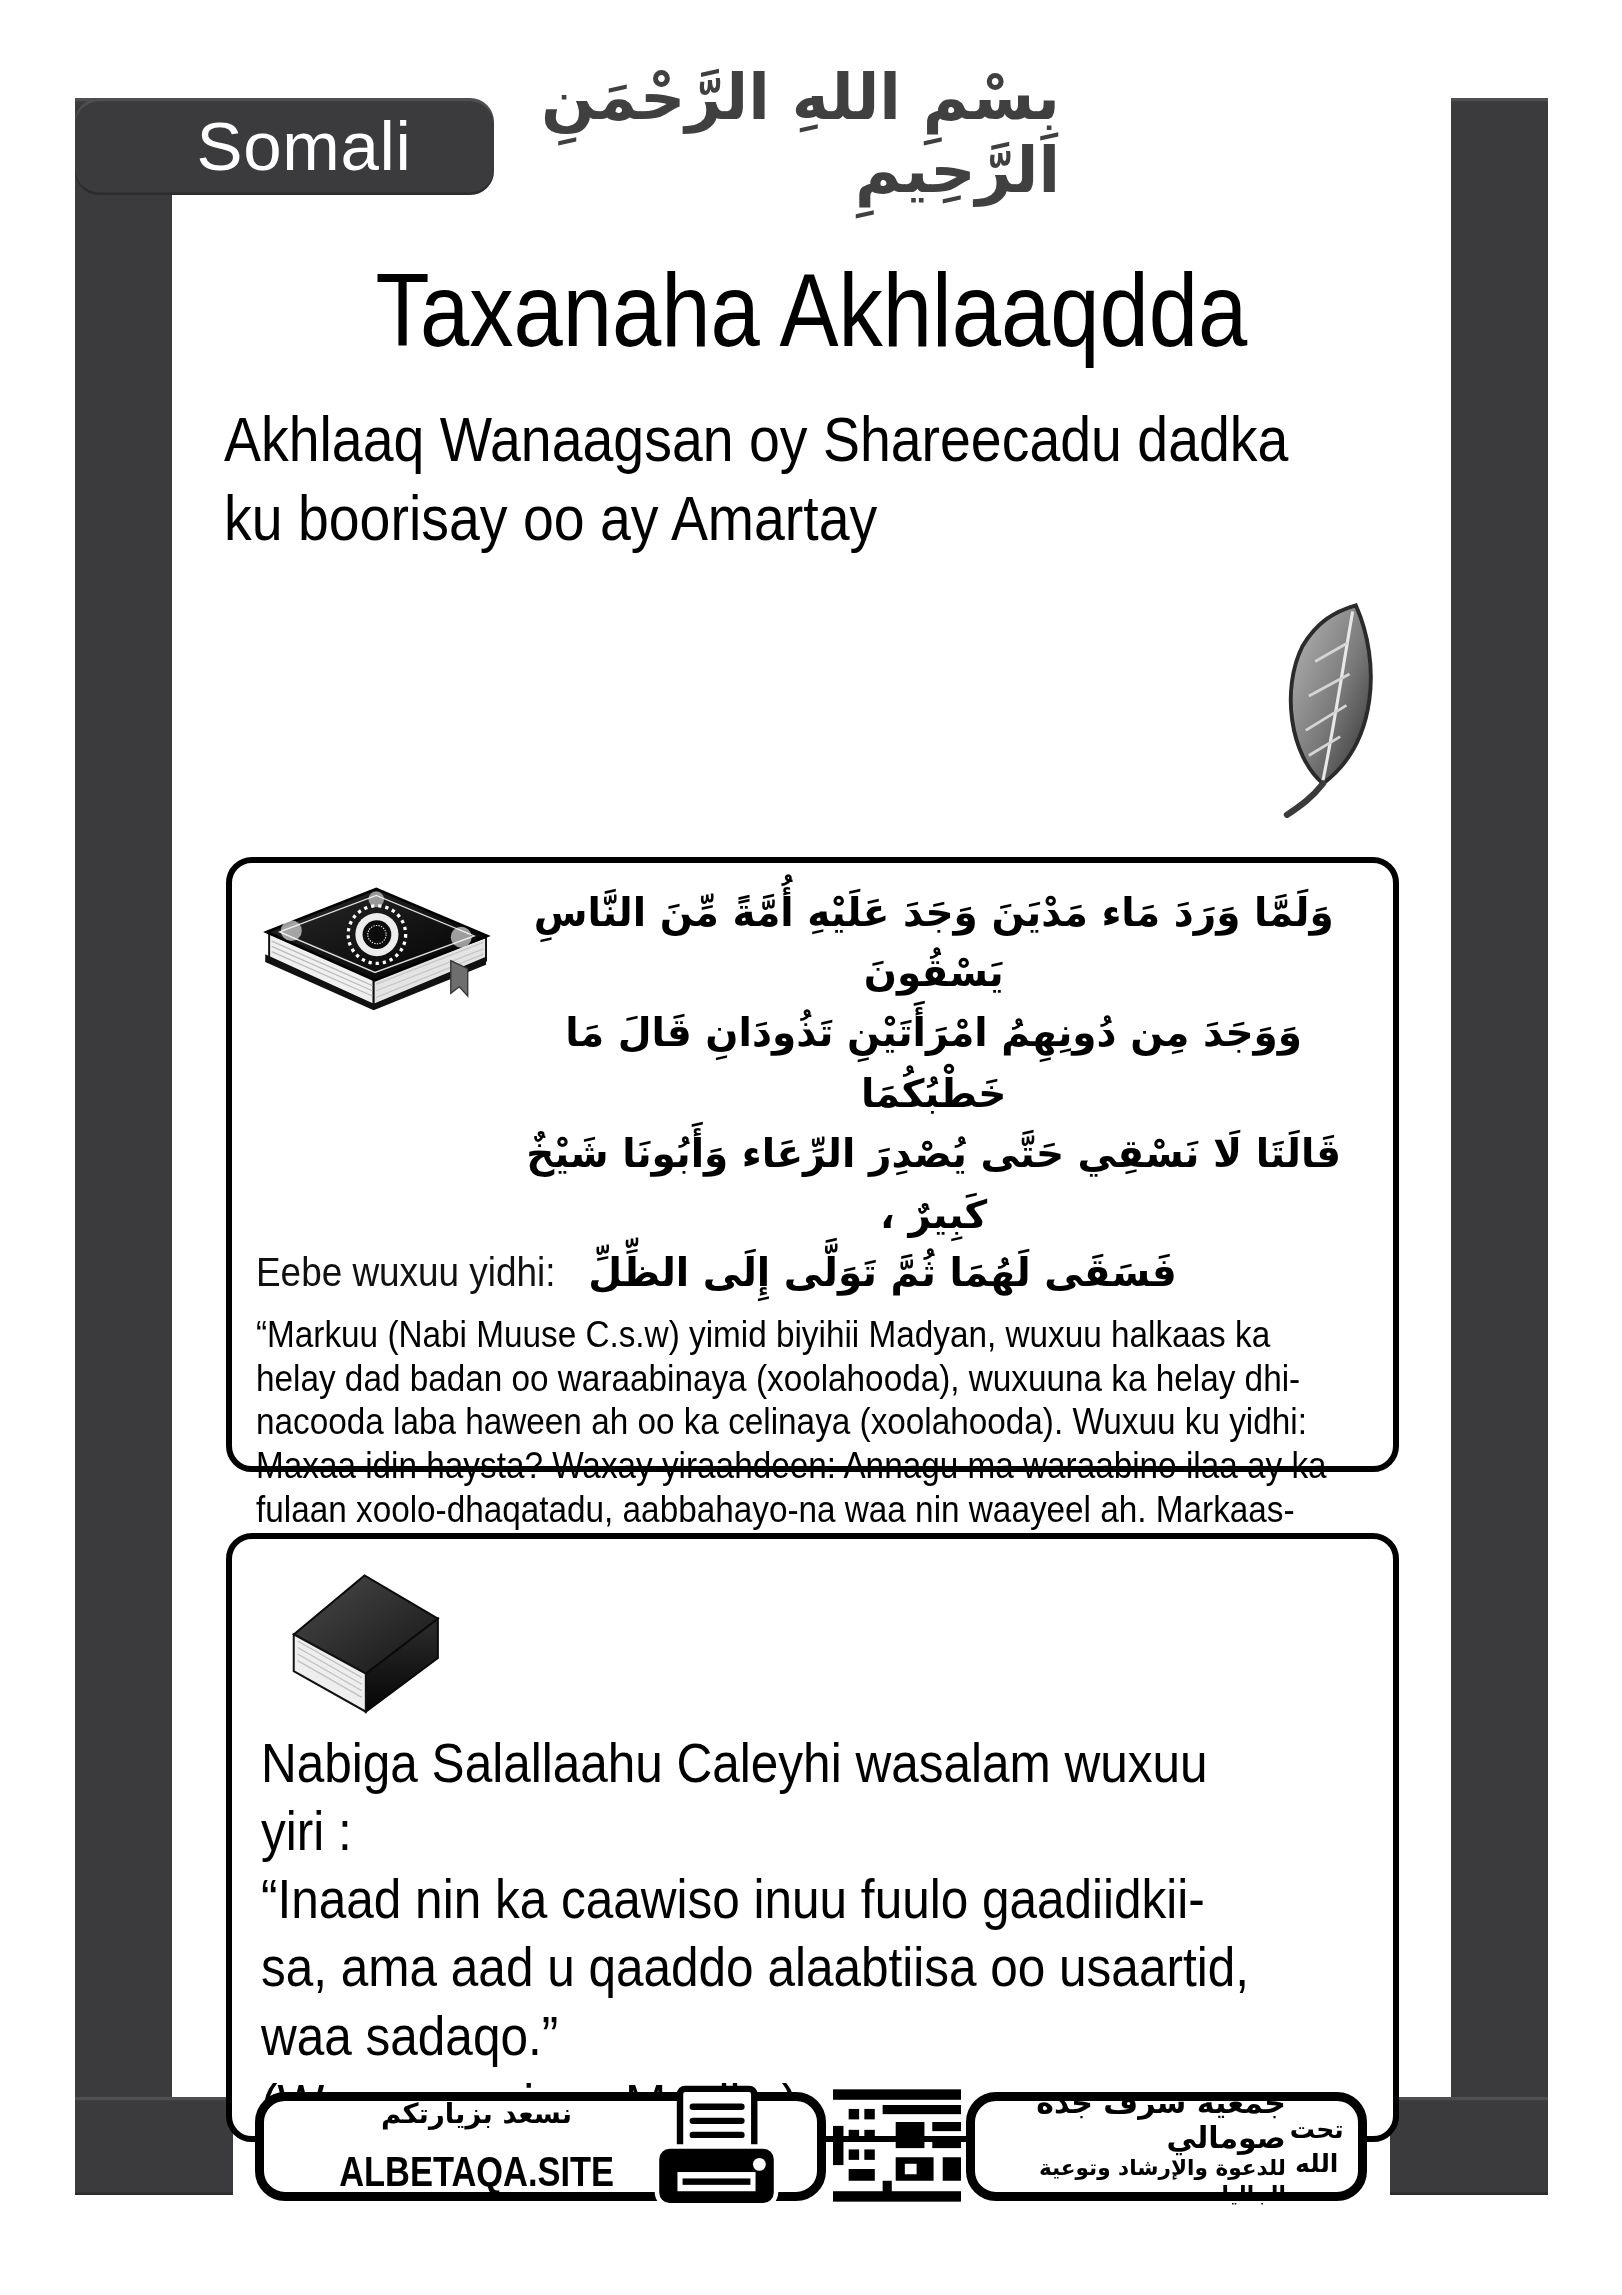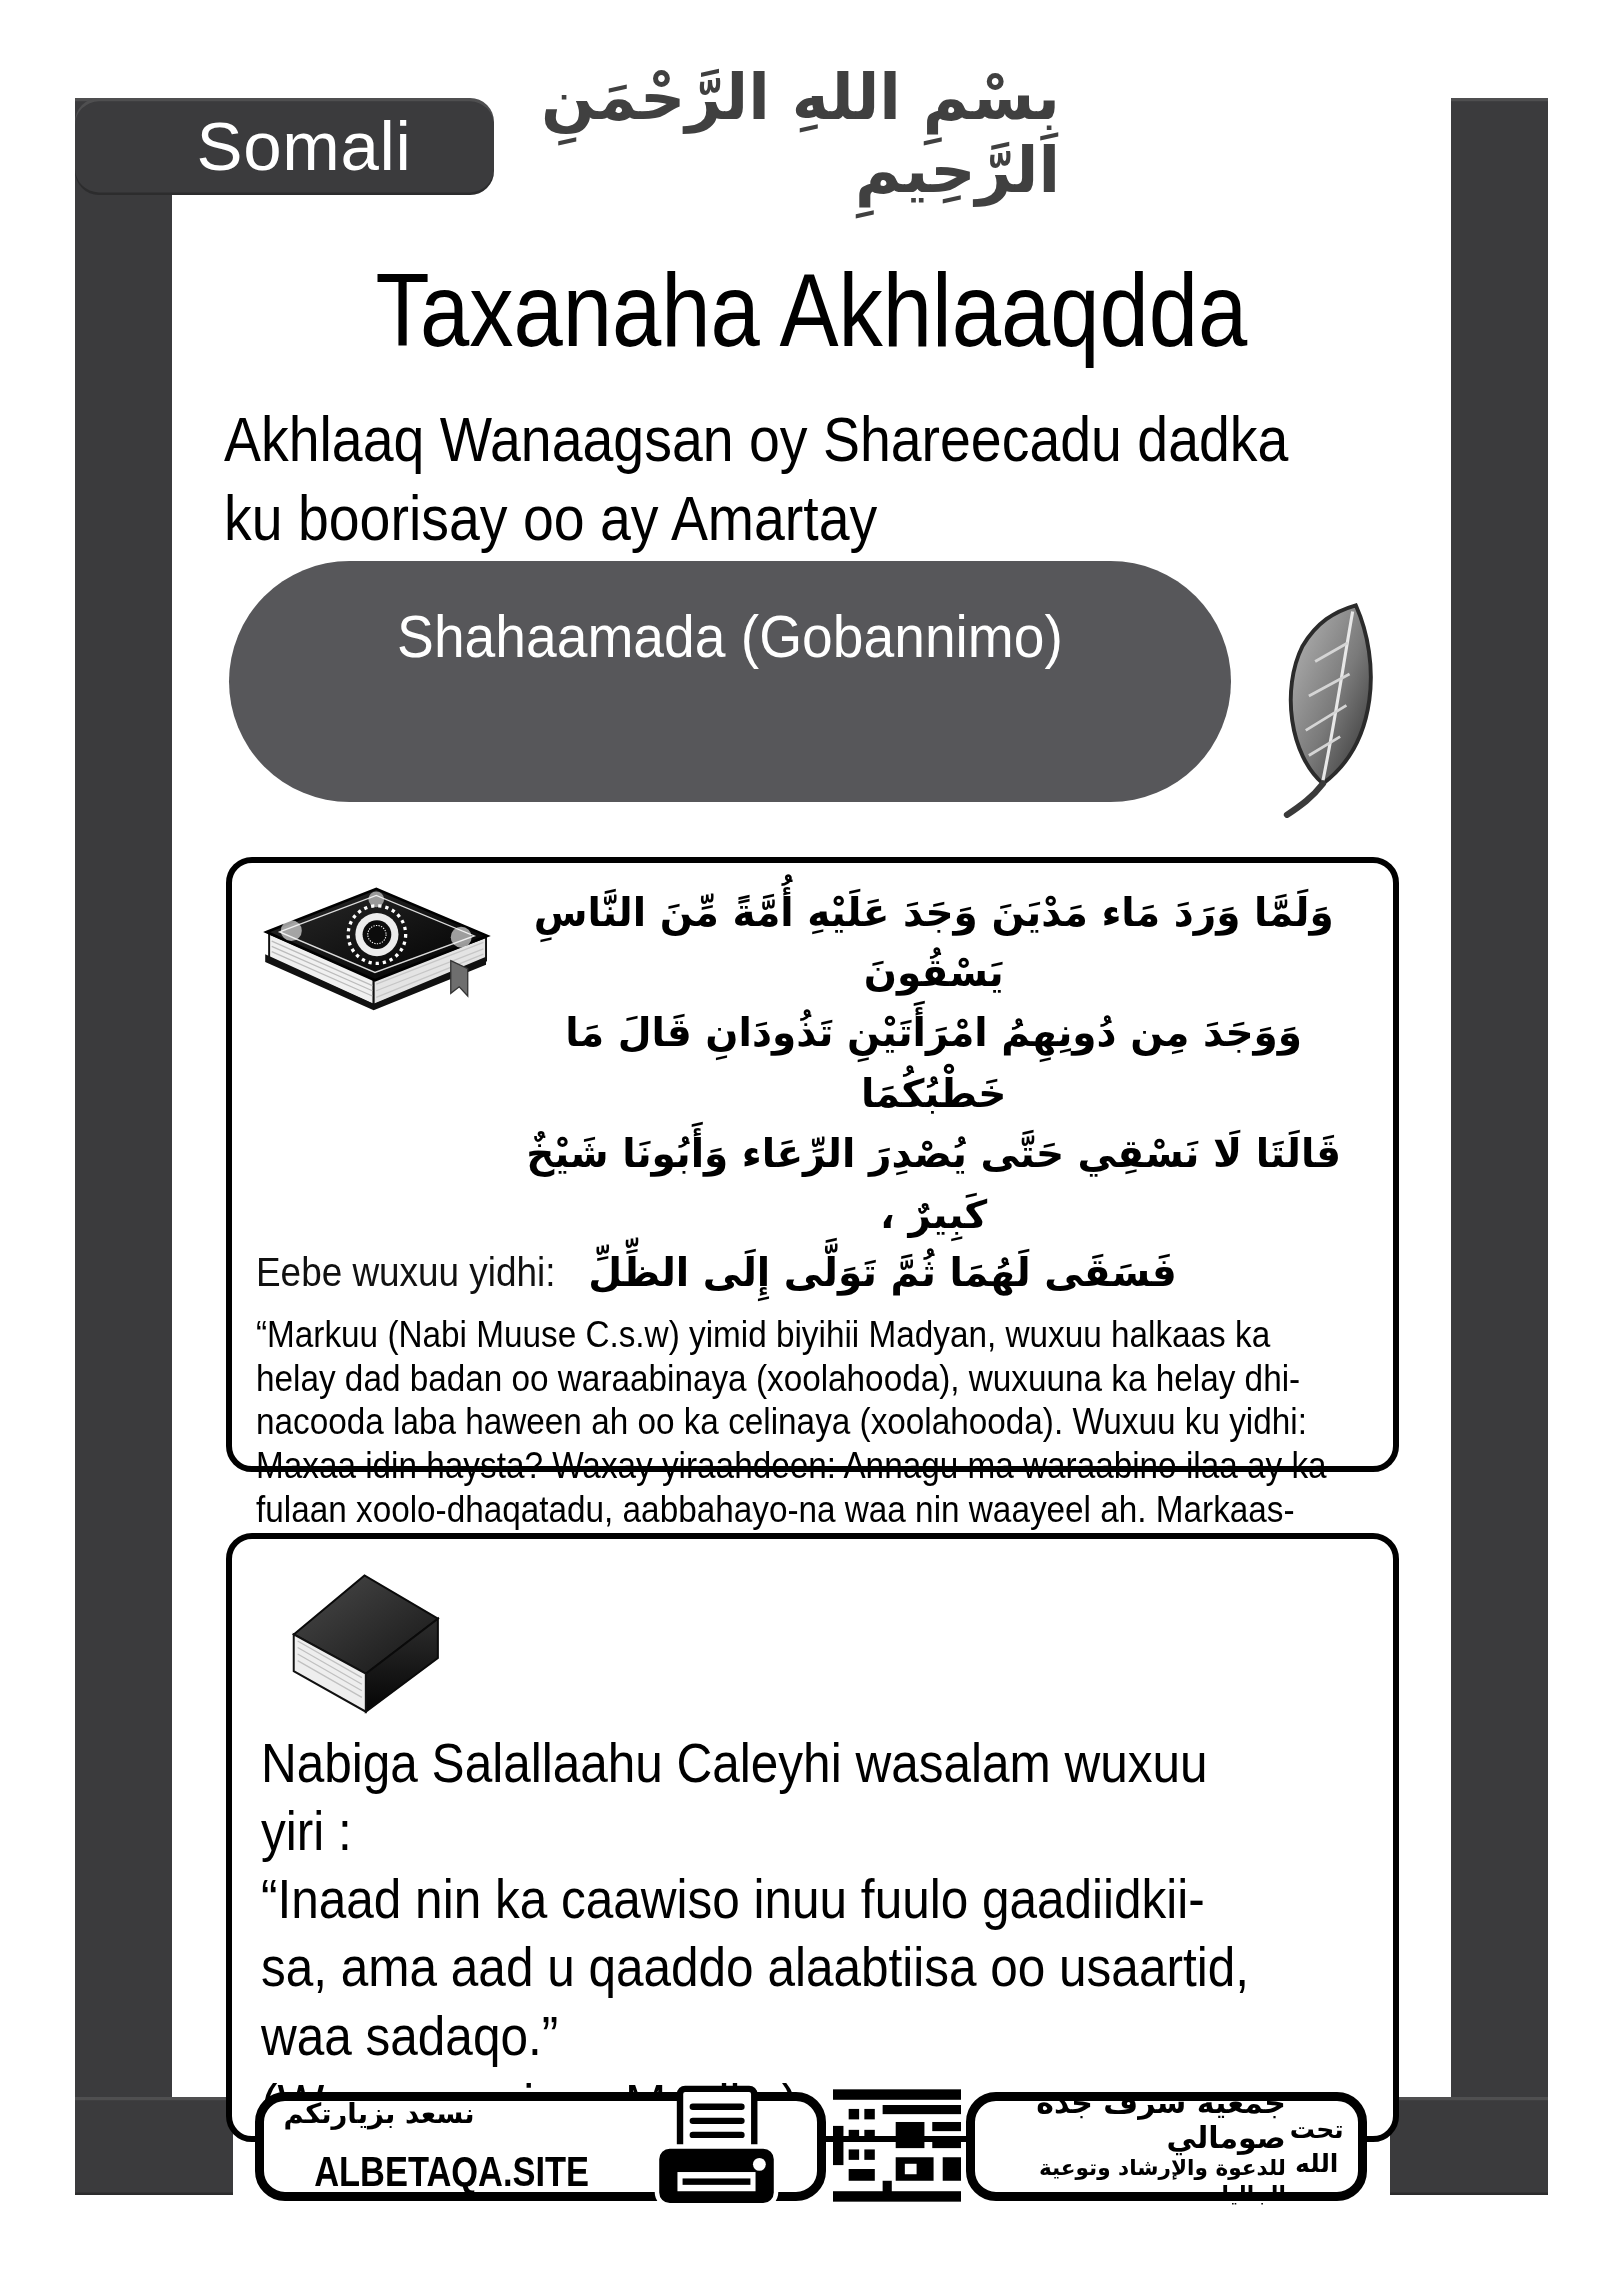--- a/index.html
+++ b/index.html
@@ -73,21 +73,21 @@
     margin:11.8px 26px 0 29px;font-size:55px;line-height:1.24;white-space:pre-line;
     transform:scaleX(0.90);transform-origin:0 0;width:1230px;color:#000;
   }
   
   .footer-box{
     position:absolute;background:#fff;border:9.2px solid #000;border-radius:30px;box-sizing:border-box;
   }
   .visit-box{left:255px;top:2092px;width:571px;height:109px;}
   .visit-inner{
     position:absolute;left:19.6px;top:0;width:386px;height:100%;
-    display:flex;flex-direction:column;align-items:flex-start;justify-content:center;gap:19px;
+    display:flex;flex-direction:column;align-items:center;justify-content:center;gap:19px;
   }
   .visit-label{font-family:"DejaVu Sans",sans-serif;font-weight:bold;font-size:27.5px;direction:rtl;color:#000;}
   .site-name{font-weight:bold;font-size:42px;letter-spacing:0;transform:scaleX(0.82);white-space:nowrap;color:#000;}
   .printer{position:absolute;left:648px;top:2085px;width:137px;height:128px;}
   .kufic-logo{position:absolute;left:833px;top:2089px;width:128px;height:113px;}
   .org-box{left:966px;top:2092px;width:401px;height:109px;display:flex;flex-direction:row-reverse;align-items:center;}
   .supervision{
     flex:none;display:flex;flex-direction:column;align-items:center;justify-content:center;
     padding:0 14.4px 0 3.9px;font-family:"DejaVu Sans",sans-serif;font-weight:bold;font-size:25px;
     line-height:1.35;direction:rtl;color:#000;
@@ -112,23 +112,20 @@
   <div class="frame label-box-left">
     <span class="lang-latin">Somali</span>
   </div>
 
   <div class="bismillah">بِسْمِ اللهِ الرَّحْمَنِ الرَّحِيمِ</div>
 
   <div class="title">Taxanaha Akhlaaqdda</div>
   <div class="subtitle">Akhlaaq Wanaagsan oy Shareecadu dadka
 ku boorisay oo ay Amartay</div>
 
-  <div class="topic-pill">
-    <div class="pill-text">Shahaamada (Gobannimo)</div>
-  </div>
 
   <svg class="leaf" viewBox="0 0 100 140">
     <defs>
       <linearGradient id="leafGrad" x1="0" y1="0" x2="1" y2="1">
         <stop offset="0" stop-color="#b9b9b9"></stop>
           <stop offset="0.55" stop-color="#7a7a7a"></stop>
           <stop offset="1" stop-color="#2f2f2f"></stop>
       </linearGradient>
     </defs>
     <path d="M78 4 C 94 40, 92 92, 57 118 C 36 100, 30 58, 44 30 C 53 15, 64 8, 78 4 Z" fill="url(#leafGrad)" stroke="#2b2b2b" stroke-width="2.5"></path>

